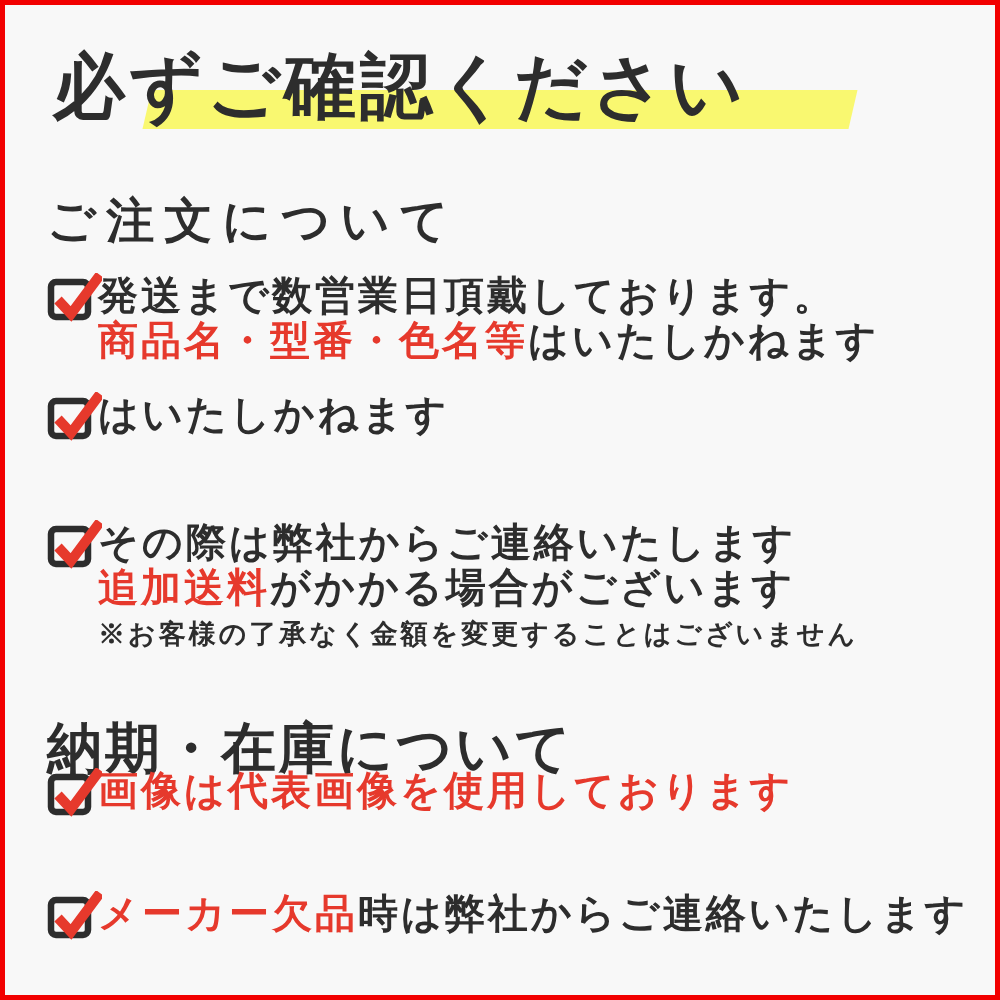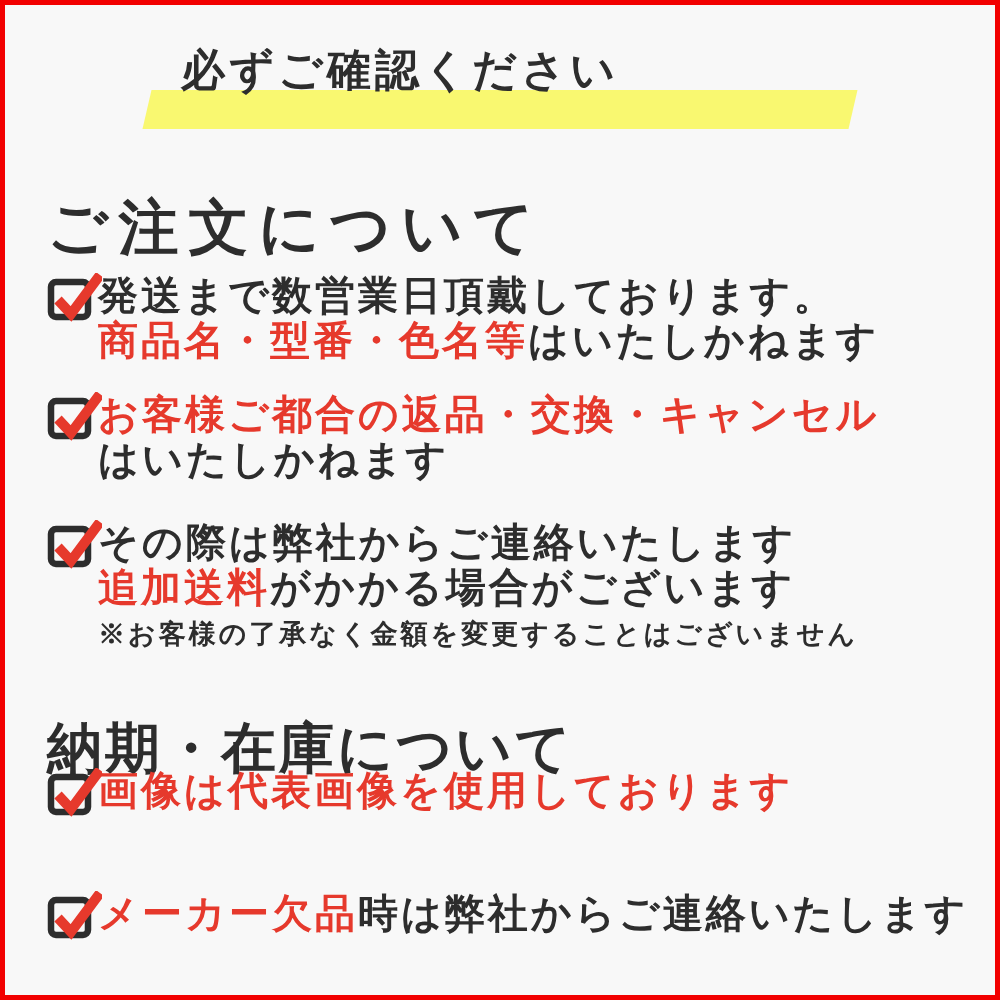--- a/index.html
+++ b/index.html
@@ -8,34 +8,34 @@
     font-family:"Liberation Serif","DejaVu Serif",serif;
     background:#ffffff;
   }
   .frame{
     position:absolute;inset:0;box-sizing:border-box;
     background:var(--background,#f8f8f8);
     border:5px solid var(--frame-red,#f20000);
   }
   .main-title{
     position:absolute;top:46px;left:0;width:800px;margin:0;
-    text-align:center;font-size:44px;line-height:1.15;font-weight:700;
+    text-align:center;font-size:72px;line-height:1.15;font-weight:700;
     letter-spacing:4px;white-space:nowrap;color:var(--text-dark,#2d2d2d);
     z-index:2;
   }
   .title-highlight{
     position:absolute;top:90px;left:147px;width:706px;height:39px;
     background:var(--highlight-yellow,#f9f870);
     transform:skewX(-13deg);z-index:1;
   }
   .heading{
     position:absolute;left:47px;margin:0;line-height:1.2;font-weight:700;
     color:var(--text-dark,#2d2d2d);white-space:nowrap;z-index:2;
   }
-  .heading-1{top:192px;font-size:60px;letter-spacing:10px;}
+  .heading-1{top:192px;font-size:48px;letter-spacing:10px;}
   .heading-2{top:684px;font-size:55px;letter-spacing:3px;margin-top:32px;}
   .item{position:absolute;left:46px;z-index:2;}
   .i1{top:273px}.i2{top:392px}.i3{top:520px}.i4{top:768px}.i5{top:891px}
   .checkbox{position:absolute;left:0;top:0;width:56px;height:50px;display:block;}
   .chk-box{fill:none;stroke:var(--text-dark,#2d2d2d);stroke-width:6.5;}
   .chk-mark{fill:none;stroke:var(--accent-red,#e6392c);stroke-width:10;}
   .lines{margin-left:52px;}
   .lines p{
     margin:0;font-size:40px;line-height:45px;letter-spacing:3px;
     color:var(--text-dark,#2d2d2d);font-weight:600;white-space:nowrap;
@@ -64,21 +64,20 @@
     <p><span class="red">商品名・型番・色名等</span><span>はいたしかねます</span></p>
   </div>
 </div>
 
 <div class="item i2">
   <svg class="checkbox" viewBox="0 0 56 50" aria-hidden="true">
     <rect class="chk-box" x="5" y="9" width="37" height="35" rx="5"></rect>
     <path class="chk-mark" d="M12 27 L25 41 L54 2"></path>
   </svg>
   <div class="lines">
-    <p><span class="red">お客様ご都合の返品・交換・キャンセル</span></p>
     <p><span>はいたしかねます</span></p>
   </div>
 </div>
 
 <div class="item i3">
   <svg class="checkbox" viewBox="0 0 56 50" aria-hidden="true">
     <rect class="chk-box" x="5" y="9" width="37" height="35" rx="5"></rect>
     <path class="chk-mark" d="M12 27 L25 41 L54 2"></path>
   </svg>
   <div class="lines">

